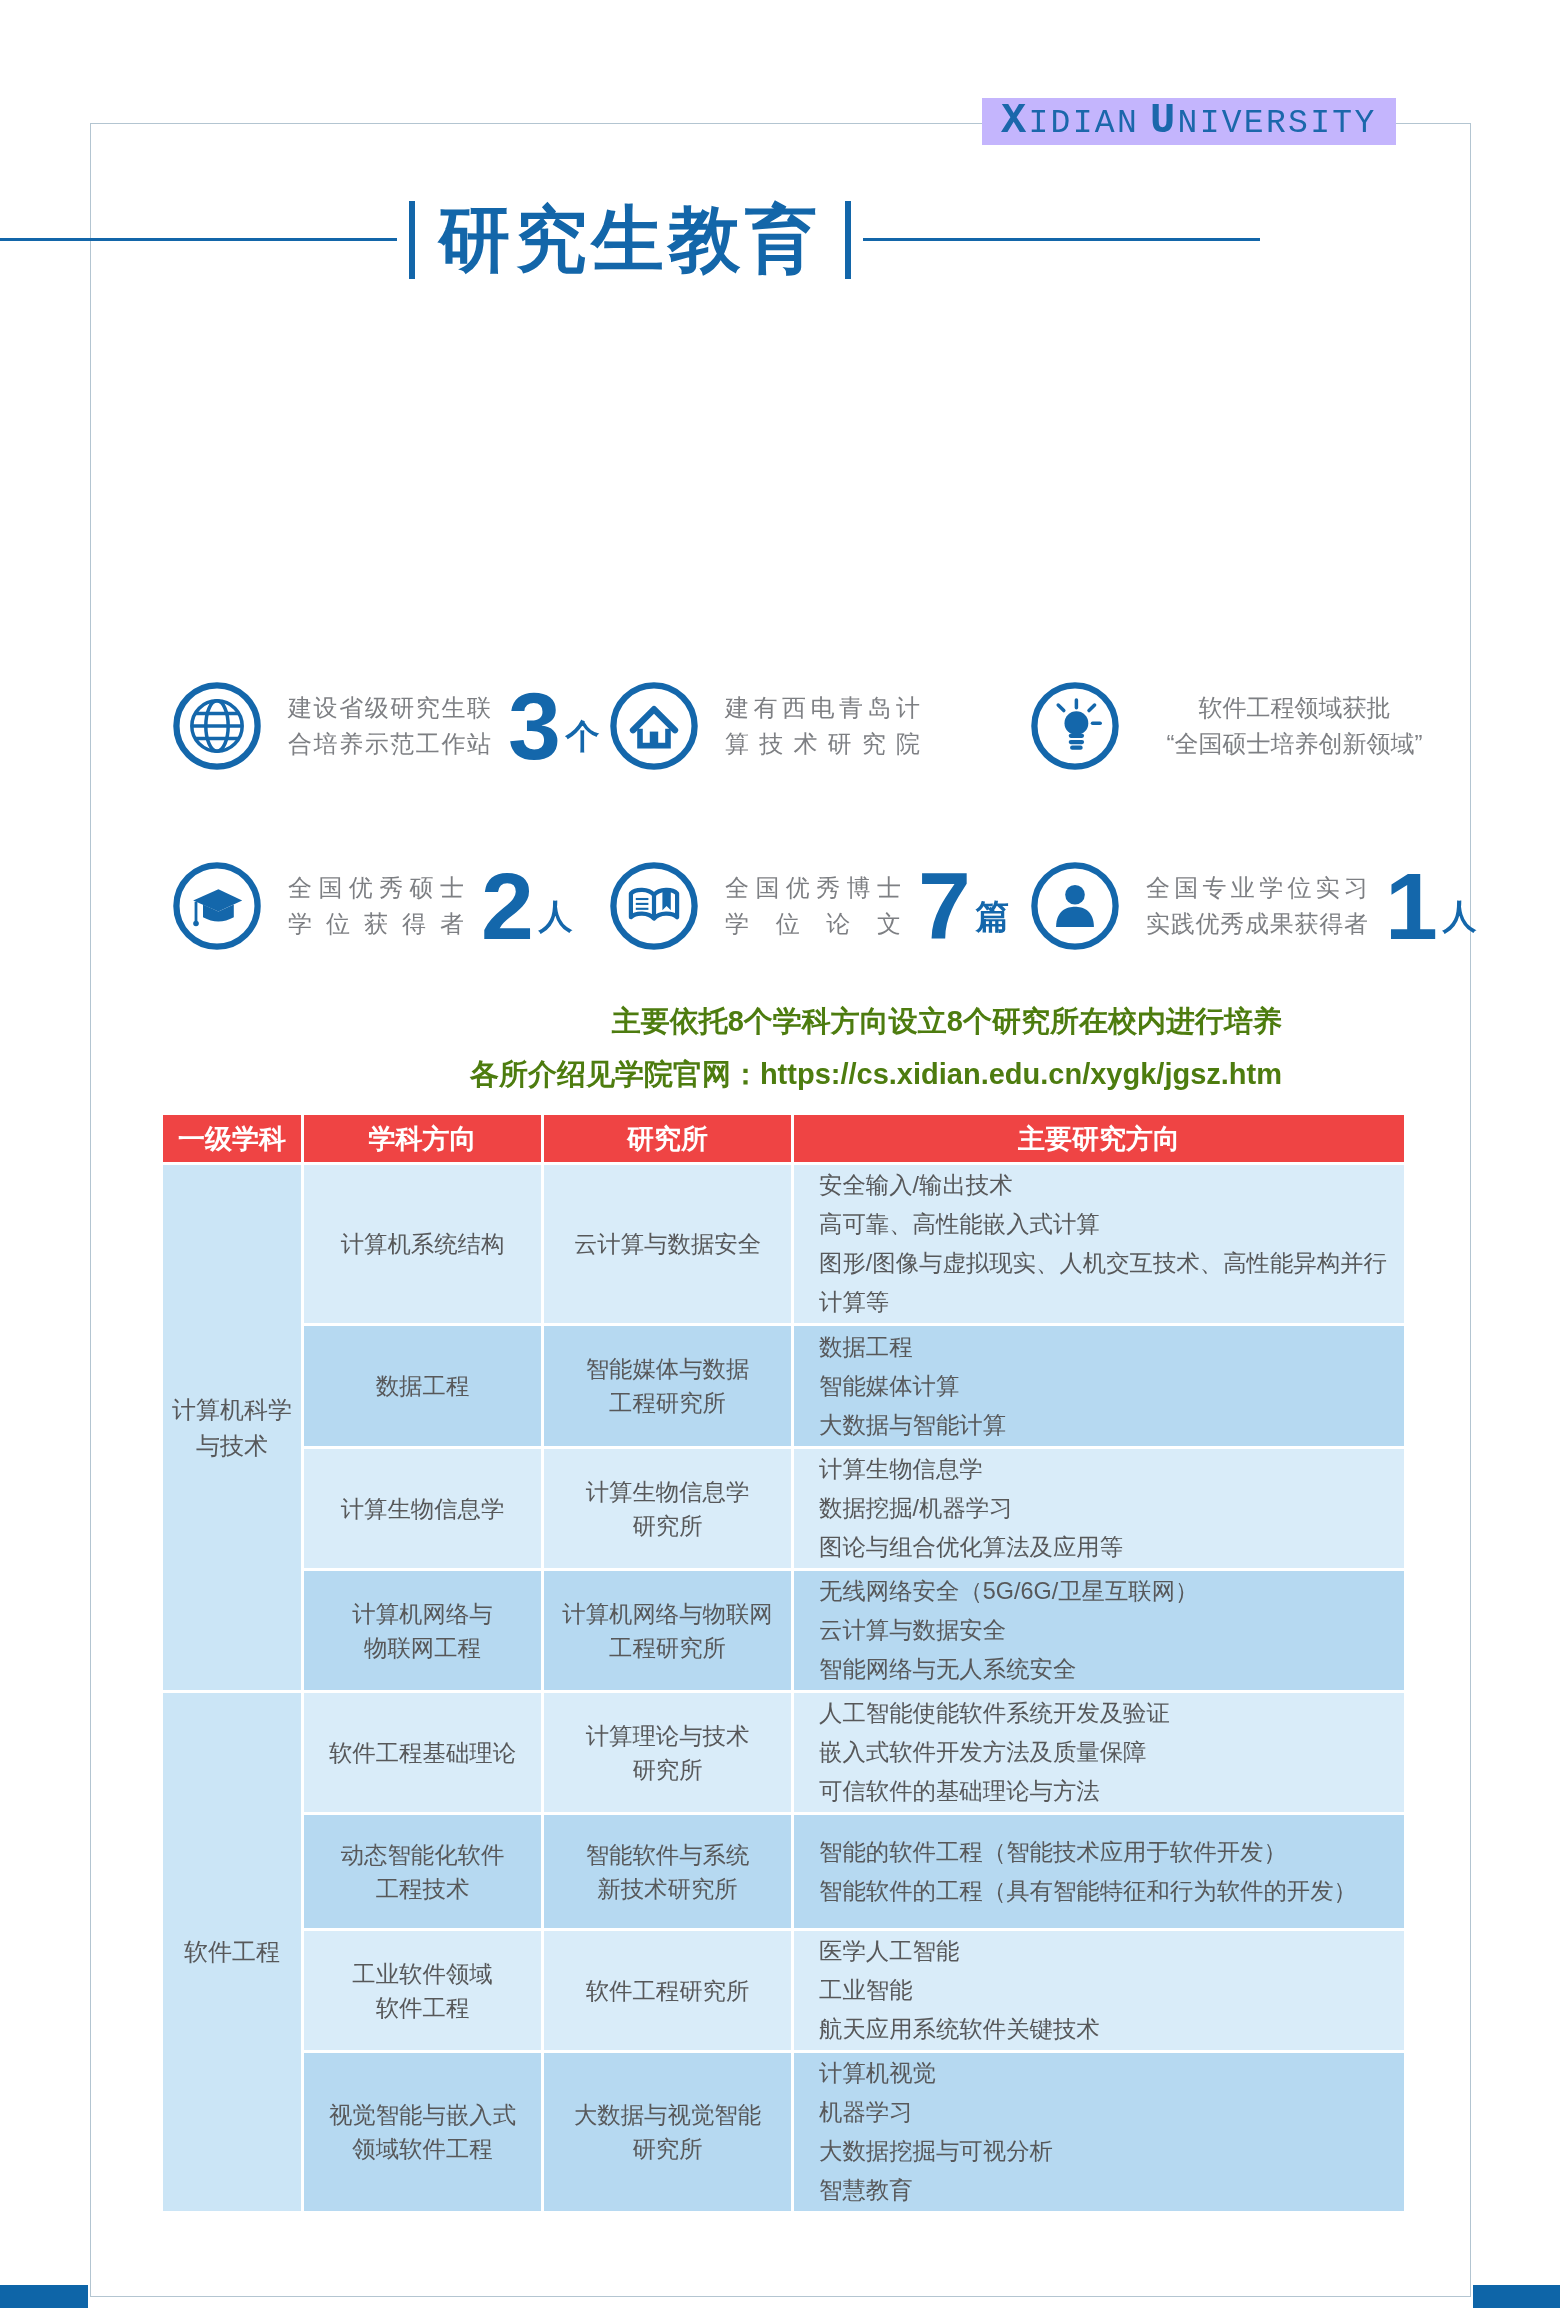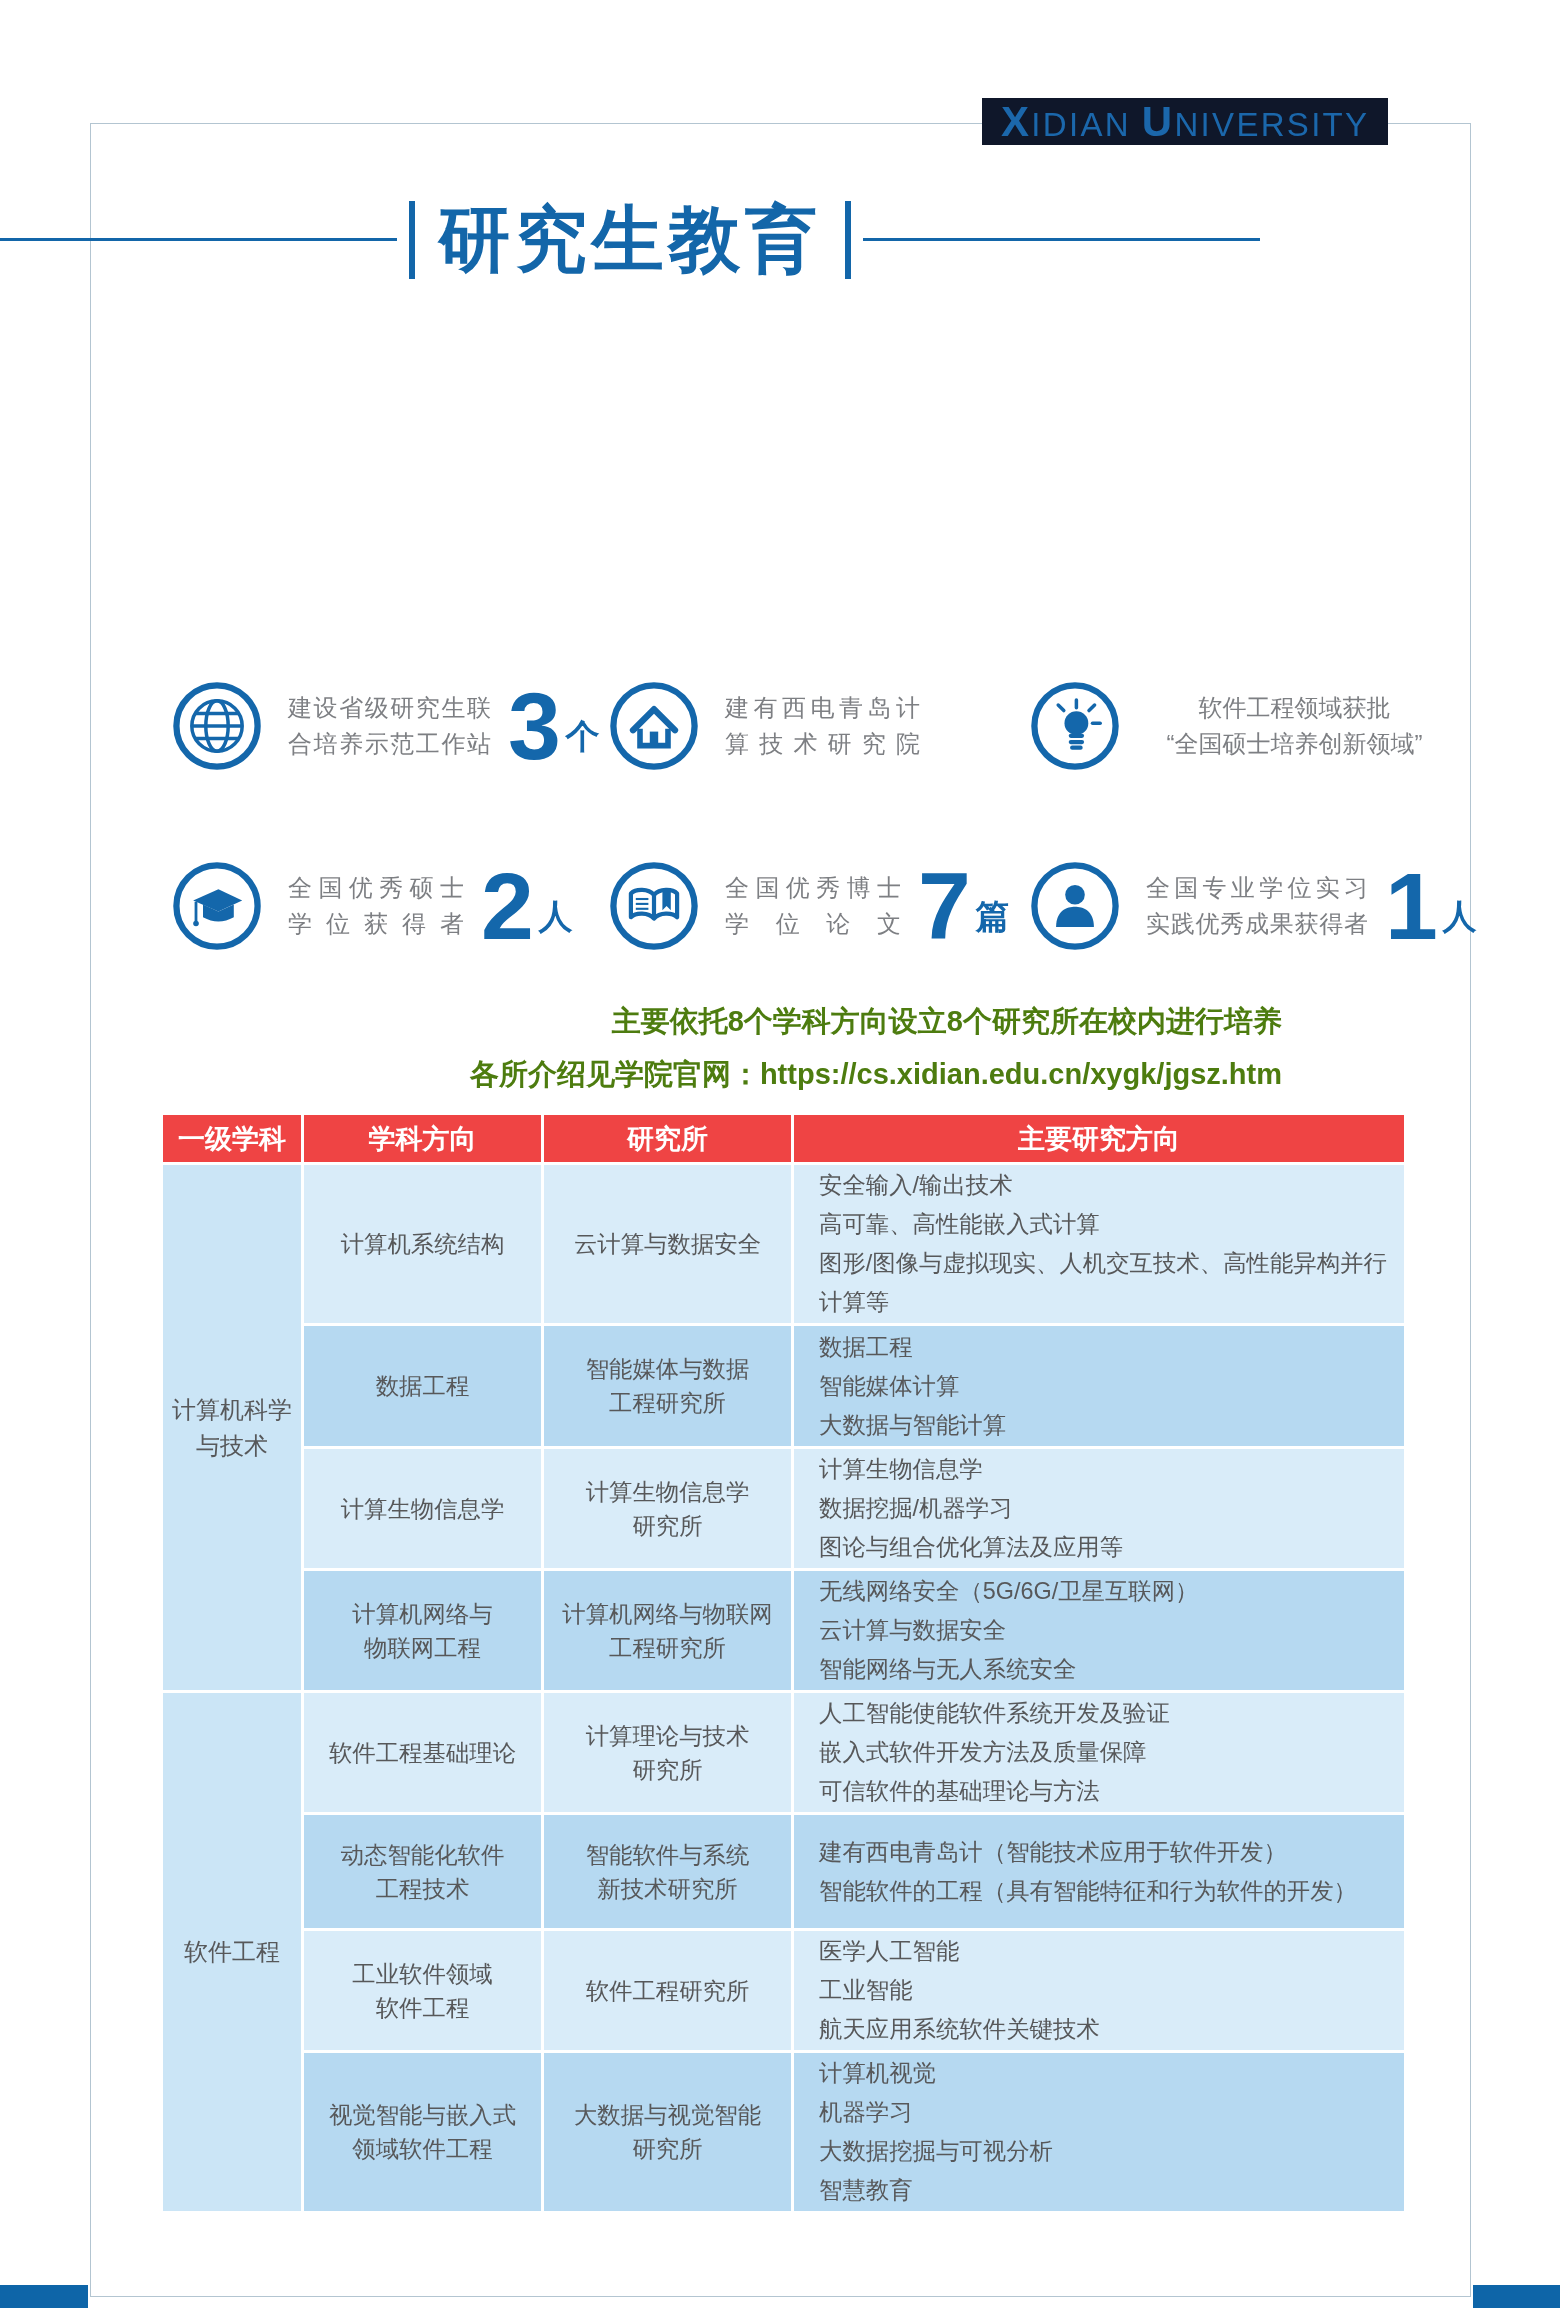--- a/index.html
+++ b/index.html
@@ -5,22 +5,22 @@
   html,body{margin:0;padding:0;background:#ffffff;}
   .page{position:relative;width:1561px;height:2319px;background:#ffffff;overflow:hidden;
         font-family:"Liberation Sans",sans-serif;}
 
   
   .border-box{position:absolute;left:90px;top:123px;width:1379px;height:2172px;
               border:1.6px solid #b3c5d1;}
 
   
   .brand{position:absolute;left:982px;top:98px;height:47px;line-height:47px;z-index:2;
-         background:#0f172a;padding:0 19px;color:#1b67ab;font-size:33px;letter-spacing:2.3px;
-         white-space:nowrap;}
+         background:#c4b5fd;padding:0 19px;color:#1b67ab;font-size:33px;letter-spacing:2.3px;
+         white-space:nowrap;font-family:Liberation Mono, monospace;}
   .brand .big{font-size:42px;font-weight:bold;}
   .brand .sp{display:inline-block;width:11px;}
 
   
   .title-row{position:absolute;left:0;top:194px;width:1260px;height:91px;
              display:flex;align-items:center;justify-content:center;}
   .tline{width:412px;height:3.9px;background:#1366a9;}
   .tbar{width:5.5px;height:78px;background:#1366a9;margin:0 12.5px;}
   .title{margin:0 11px;font-size:72px;font-weight:bold;color:#1366a9;letter-spacing:4.7px;white-space:nowrap;}
 
@@ -247,21 +247,21 @@
 研究所</td>
         <td class="topics">人工智能使能软件系统开发及验证
 嵌入式软件开发方法及质量保障
 可信软件的基础理论与方法</td>
       </tr>
       <tr class="dark" style="height:116px">
         <td class="dir">动态智能化软件
 工程技术</td>
         <td class="inst">智能软件与系统
 新技术研究所</td>
-        <td class="topics">建有西电青岛计（智能技术应用于软件开发）
+        <td class="topics">智能的软件工程（智能技术应用于软件开发）
 智能软件的工程（具有智能特征和行为软件的开发）</td>
       </tr>
       <tr class="light" style="height:120px">
         <td class="dir">工业软件领域
 软件工程</td>
         <td class="inst">软件工程研究所</td>
         <td class="topics">医学人工智能
 工业智能
 航天应用系统软件关键技术</td>
       </tr>

